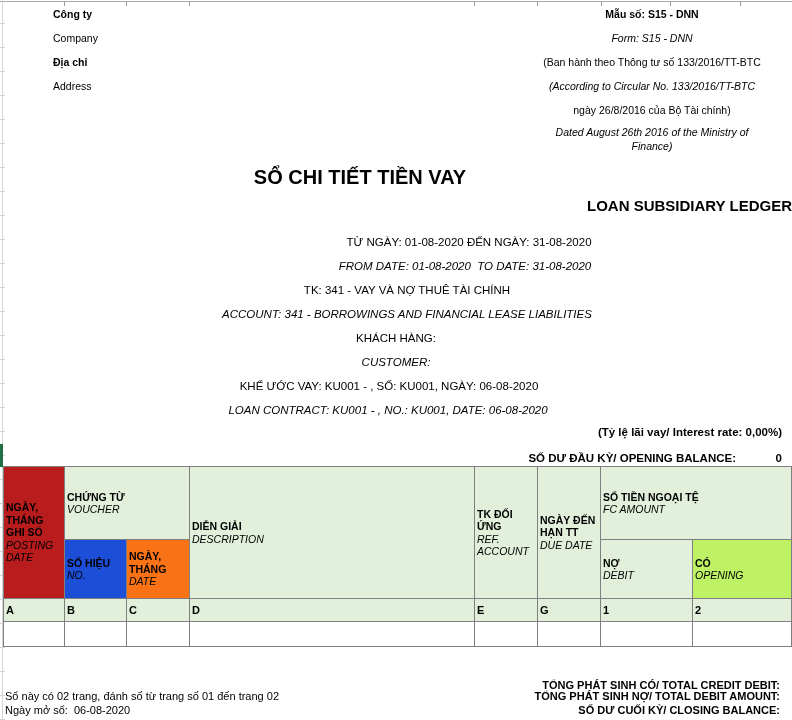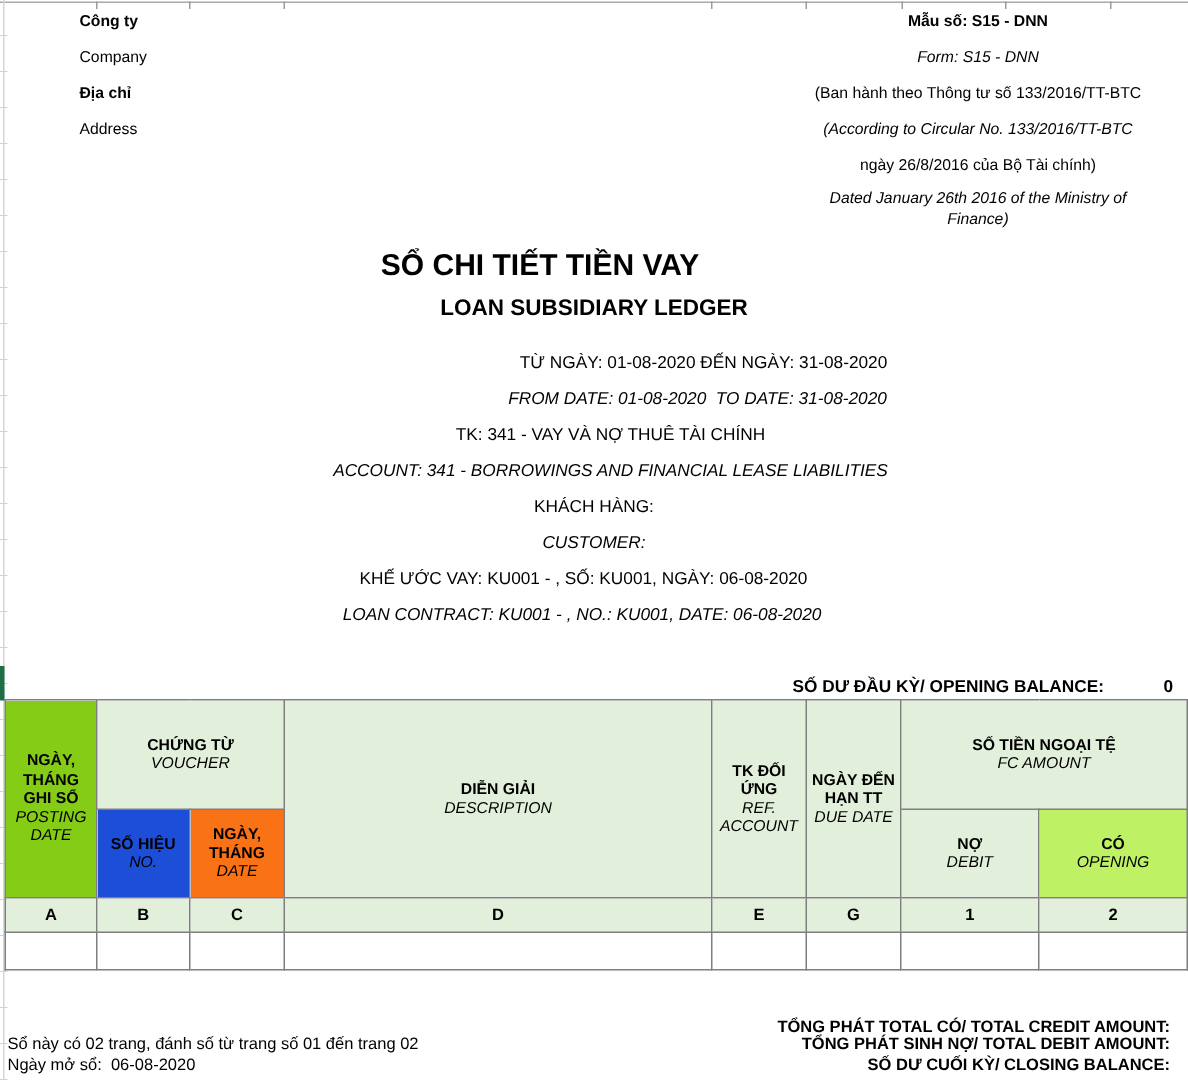--- a/index.html
+++ b/index.html
@@ -20,33 +20,33 @@
   .corner-right{position:absolute;left:497px;top:2px;width:310px;text-align:center;font-size:10.5px;}
   .corner-right .line{line-height:24px;white-space:nowrap;}
   .corner-right .wrap{white-space:normal;line-height:14px;max-width:216px;margin:3px auto 0;}
 
   .b{font-weight:bold;}
   .i{font-style:italic;}
 
   
   .doc-title{position:absolute;left:0;top:164px;width:720px;text-align:center;
              font-size:20px;font-weight:bold;line-height:26px;}
-  .doc-subtitle{position:absolute;left:0;top:197px;width:792px;text-align:center;
+  .doc-subtitle{position:absolute;left:0;top:197px;width:792px;text-align:right;
              font-size:15px;font-weight:bold;line-height:18px;}
   .info-lines{position:absolute;left:0;top:230px;width:792px;text-align:center;font-size:11.5px;}
   .info-lines .line{line-height:24px;white-space:nowrap;}
 
   .interest-line{position:absolute;right:10px;top:420px;font-size:11.5px;font-weight:bold;line-height:24px;}
   .balance-row{position:absolute;right:10px;top:446px;font-size:11.5px;font-weight:bold;line-height:24px;
                display:flex;}
   .balance-row .val{display:inline-block;width:46px;text-align:right;}
 
   
   table.ledger{position:absolute;left:3px;top:466px;border-collapse:collapse;table-layout:fixed;}
-  table.ledger td{border:1px solid #7f7f7f;text-align:center;vertical-align:middle;
+  table.ledger td{border:1px solid #7f7f7f;text-align:left;vertical-align:middle;
                   padding:0 2px;line-height:12.5px;overflow:hidden;}
   table.ledger td.hd{background:#e2efda;}
   table.ledger .vi{display:block;font-weight:bold;font-size:10.5px;}
   table.ledger .en{display:block;font-style:italic;font-size:10.5px;}
   table.ledger tr.letters td{font-weight:bold;font-size:11px;height:22px;}
   table.ledger tr.bodyrow td{background:#ffffff;height:24px;}
 
   
   .foot-left{position:absolute;left:5px;font-size:11px;line-height:25px;white-space:nowrap;}
   .foot-right{position:absolute;right:12px;font-size:11px;font-weight:bold;line-height:25px;white-space:nowrap;}
@@ -76,56 +76,57 @@
     <div class="line b">Địa chỉ</div>
     <div class="line">Address</div>
   </div>
 
   <div class="corner-right">
     <div class="line b">Mẫu số: S15 - DNN</div>
     <div class="line i">Form: S15 - DNN</div>
     <div class="line">(Ban hành theo Thông tư số 133/2016/TT-BTC</div>
     <div class="line i">(According to Circular No. 133/2016/TT-BTC</div>
     <div class="line">ngày 26/8/2016 của Bộ Tài chính)</div>
-    <div class="wrap i">Dated January 26th 2016 of the Ministry of Finance)</div>
+    <div class="wrap i">Dated August 26th 2016 of the Ministry of Finance)</div>
   </div>
 
   <div class="doc-title">SỔ CHI TIẾT TIỀN VAY</div>
   <div class="doc-subtitle">LOAN SUBSIDIARY LEDGER</div>
 
   <div class="info-lines">
     <div class="line" style="transform:translateX(73px)">TỪ NGÀY: 01-08-2020&nbsp;ĐẾN NGÀY: 31-08-2020</div>
     <div class="line i" style="transform:translateX(69px)">FROM DATE: 01-08-2020&nbsp;&nbsp;TO DATE: 31-08-2020</div>
     <div class="line" style="transform:translateX(11px)">TK: 341 - VAY VÀ NỢ THUÊ TÀI CHÍNH</div>
     <div class="line i" style="transform:translateX(11px)">ACCOUNT: 341 - BORROWINGS AND FINANCIAL LEASE LIABILITIES</div>
     <div class="line">KHÁCH HÀNG:</div>
     <div class="line i">CUSTOMER:</div>
     <div class="line" style="transform:translateX(-7px)">KHẾ ƯỚC VAY: KU001 - , SỐ: KU001, NGÀY: 06-08-2020</div>
     <div class="line i" style="transform:translateX(-8px)">LOAN CONTRACT: KU001 - , NO.: KU001, DATE: 06-08-2020</div>
   </div>
 
+  <div class="interest-line">(Tỷ lệ lãi vay/ Interest rate: 0,00%)</div>
   <div class="balance-row">
     <span>SỐ DƯ ĐẦU KỲ/ OPENING BALANCE:</span>
     <span class="val">0</span>
   </div>
 
   <table class="ledger">
     <colgroup>
       <col style="width:61px">
         <col style="width:62px">
         <col style="width:63px">
         <col style="width:285px">
       <col style="width:63px">
         <col style="width:63px">
         <col style="width:92px">
         <col style="width:99px">
     </colgroup>
     <tbody>
       <tr style="height:73px">
-        <td class="hd" rowspan="2" style="background: #84cc16; border-color: rgb(127, 127, 127);">
+        <td class="hd" rowspan="2" style="background: #b91c1c; border-color: rgb(127, 127, 127);">
           <span class="vi">NGÀY, THÁNG GHI SỔ</span>
           <span class="en">POSTING DATE</span>
         </td>
         <td class="hd" colspan="2" style="background: rgb(226, 239, 218); border-color: rgb(127, 127, 127);">
           <span class="vi">CHỨNG TỪ</span>
           <span class="en">VOUCHER</span>
         </td>
         <td class="hd" rowspan="2" style="background: rgb(226, 239, 218); border-color: rgb(127, 127, 127);">
           <span class="vi">DIỄN GIẢI</span>
           <span class="en">DESCRIPTION</span>
@@ -181,16 +182,16 @@
         <td style="border-color: rgb(127, 127, 127);"></td>
         <td style="border-color: rgb(127, 127, 127);"></td>
       </tr>
     </tbody>
   </table>
 
   <div class="foot-left fr1">Sổ này có 02 trang, đánh số từ trang số 01 đến trang 02</div>
   <div class="foot-left fr3">Ngày mở sổ:&nbsp; 06-08-2020</div>
 
   <div class="foot-right fr1">TỔNG PHÁT SINH NỢ/ TOTAL DEBIT AMOUNT:</div>
-  <div class="foot-right fr2">TỔNG PHÁT TOTAL CÓ/ TOTAL CREDIT AMOUNT:</div>
+  <div class="foot-right fr2">TỔNG PHÁT SINH CÓ/ TOTAL CREDIT DEBIT:</div>
   <div class="foot-right fr3">SỐ DƯ CUỐI KỲ/ CLOSING BALANCE:</div>
 
 </div>
 
 </body></html>

